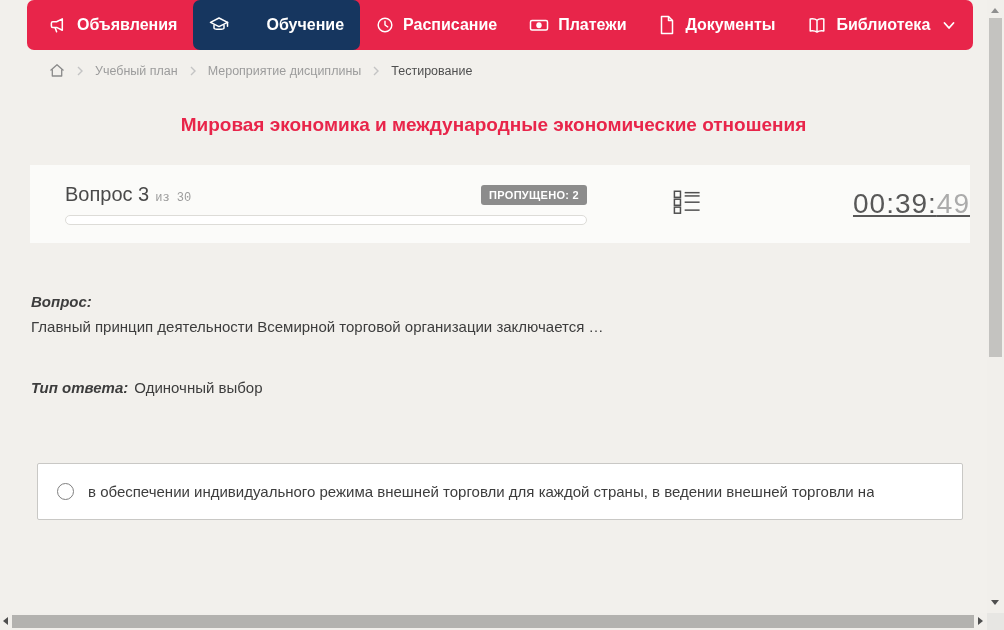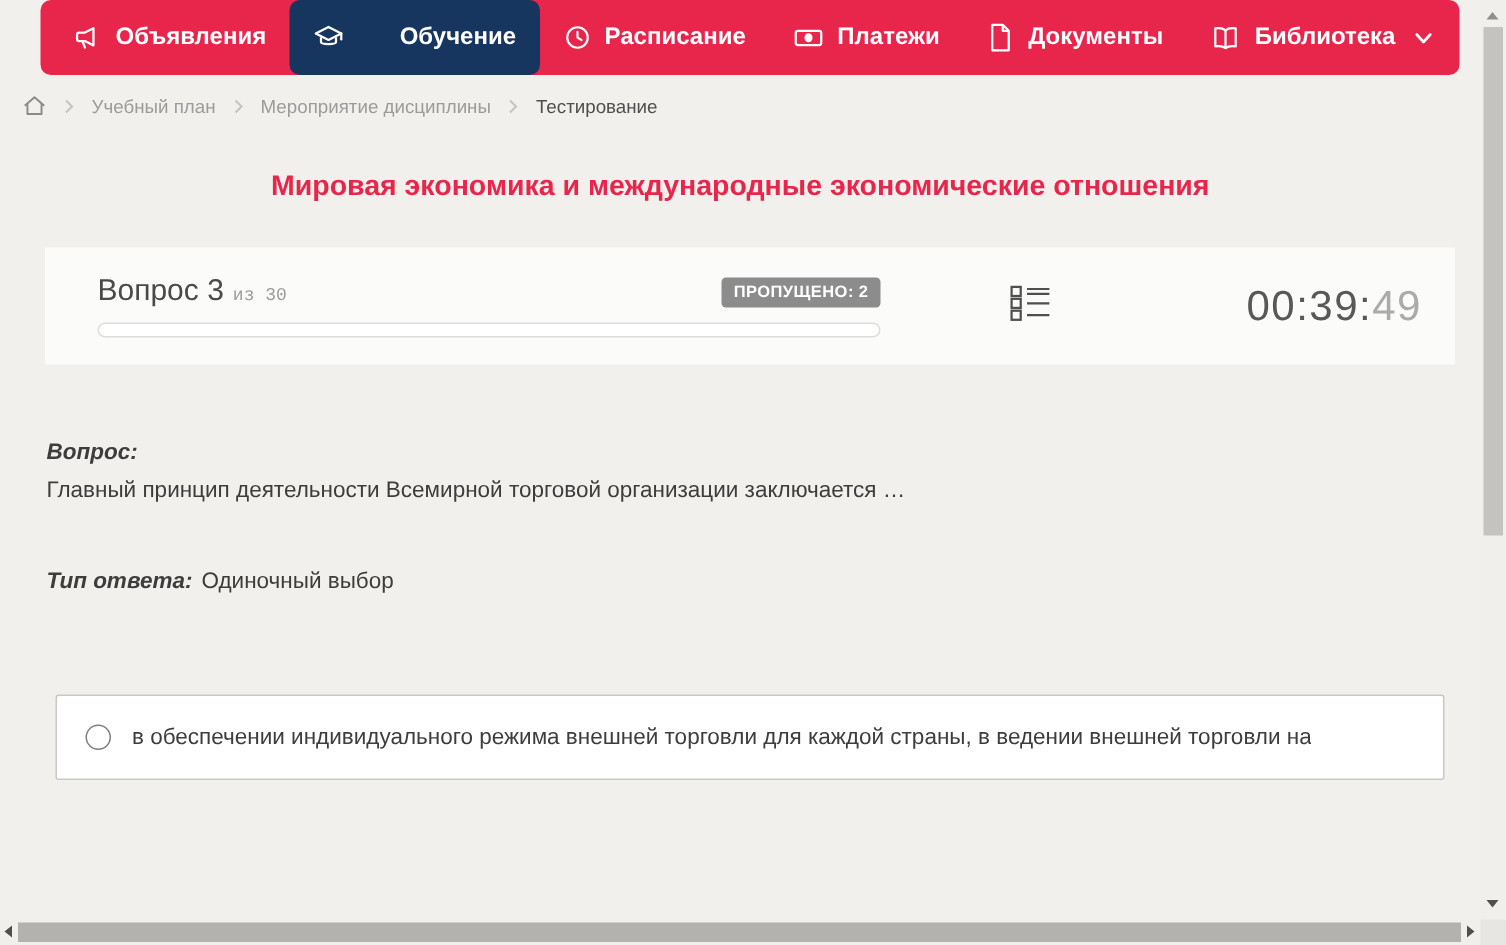--- a/index.html
+++ b/index.html
@@ -20,21 +20,21 @@
   .nav-item{
     display:flex;align-items:center;gap:9px;padding:0 16px;
     color:#fff;font-weight:bold;font-size:16px;border-radius:7px;cursor:pointer;
     white-space:nowrap;
   }
   .nav-item.active{background:#16365f;gap:37px;}
   .nav-icon svg{display:block;}
   .chevron{margin-left:4px;display:flex;align-items:center;}
 
   
-  .breadcrumb{position:absolute;top:63px;left:15px;display:flex;align-items:center;
+  .breadcrumb{position:absolute;top:63px;left:49px;display:flex;align-items:center;
     font-size:12.5px;color:#9c9c9c;}
   .crumb{cursor:pointer;}
   .crumb-last{color:#4f4f4f;}
   .crumb-sep{margin:0 10px;display:flex;align-items:center;}
 
   
   .page-title{position:absolute;top:114px;left:0;width:987px;text-align:center;
     font-size:19px;font-weight:bold;color:#e8254a;margin:0;}
 
   
@@ -44,22 +44,22 @@
   .q-row{display:flex;justify-content:space-between;align-items:center;}
   .q-title{display:flex;align-items:baseline;}
   .q-label{font-size:20px;color:#4a4a4a;}
   .q-of{font-size:12px;color:#9c9c9c;margin-left:6px;font-family:Liberation Mono, monospace;}
   .badge{background:#8c8c8c;color:#fff;font-size:11px;font-weight:bold;
     padding:4px 8px;border-radius:3px;letter-spacing:.3px;white-space:nowrap;}
   .progress{margin-top:9px;height:8px;border:1px solid #dddcd8;border-radius:5px;
     background:#fff;overflow:hidden;}
   .progress-fill{height:100%;background:#e8254a;border-radius:5px;width:0;}
   .list-btn{margin-left:86px;cursor:pointer;display:flex;align-items:center;}
-  .timer{margin-left:auto;margin-right:22px;font-size:28px;color:#585858;
-    letter-spacing:1px;white-space:nowrap;}
+  .timer{margin-left:auto;font-size:28px;color:#585858;
+    letter-spacing:1px;white-space:nowrap;text-decoration:underline;}
   .timer-sec{color:#ababab;}
 
   
   .q-line{position:absolute;left:31px;font-size:15px;color:#3d3d3d;white-space:nowrap;}
   .q-heading{top:293px;font-weight:bold;font-style:italic;}
   .q-text{top:318px;}
   .answer-type{top:379px;text-align:center;}
   .answer-type b{font-style:italic;margin-right:6px;}
 
   

